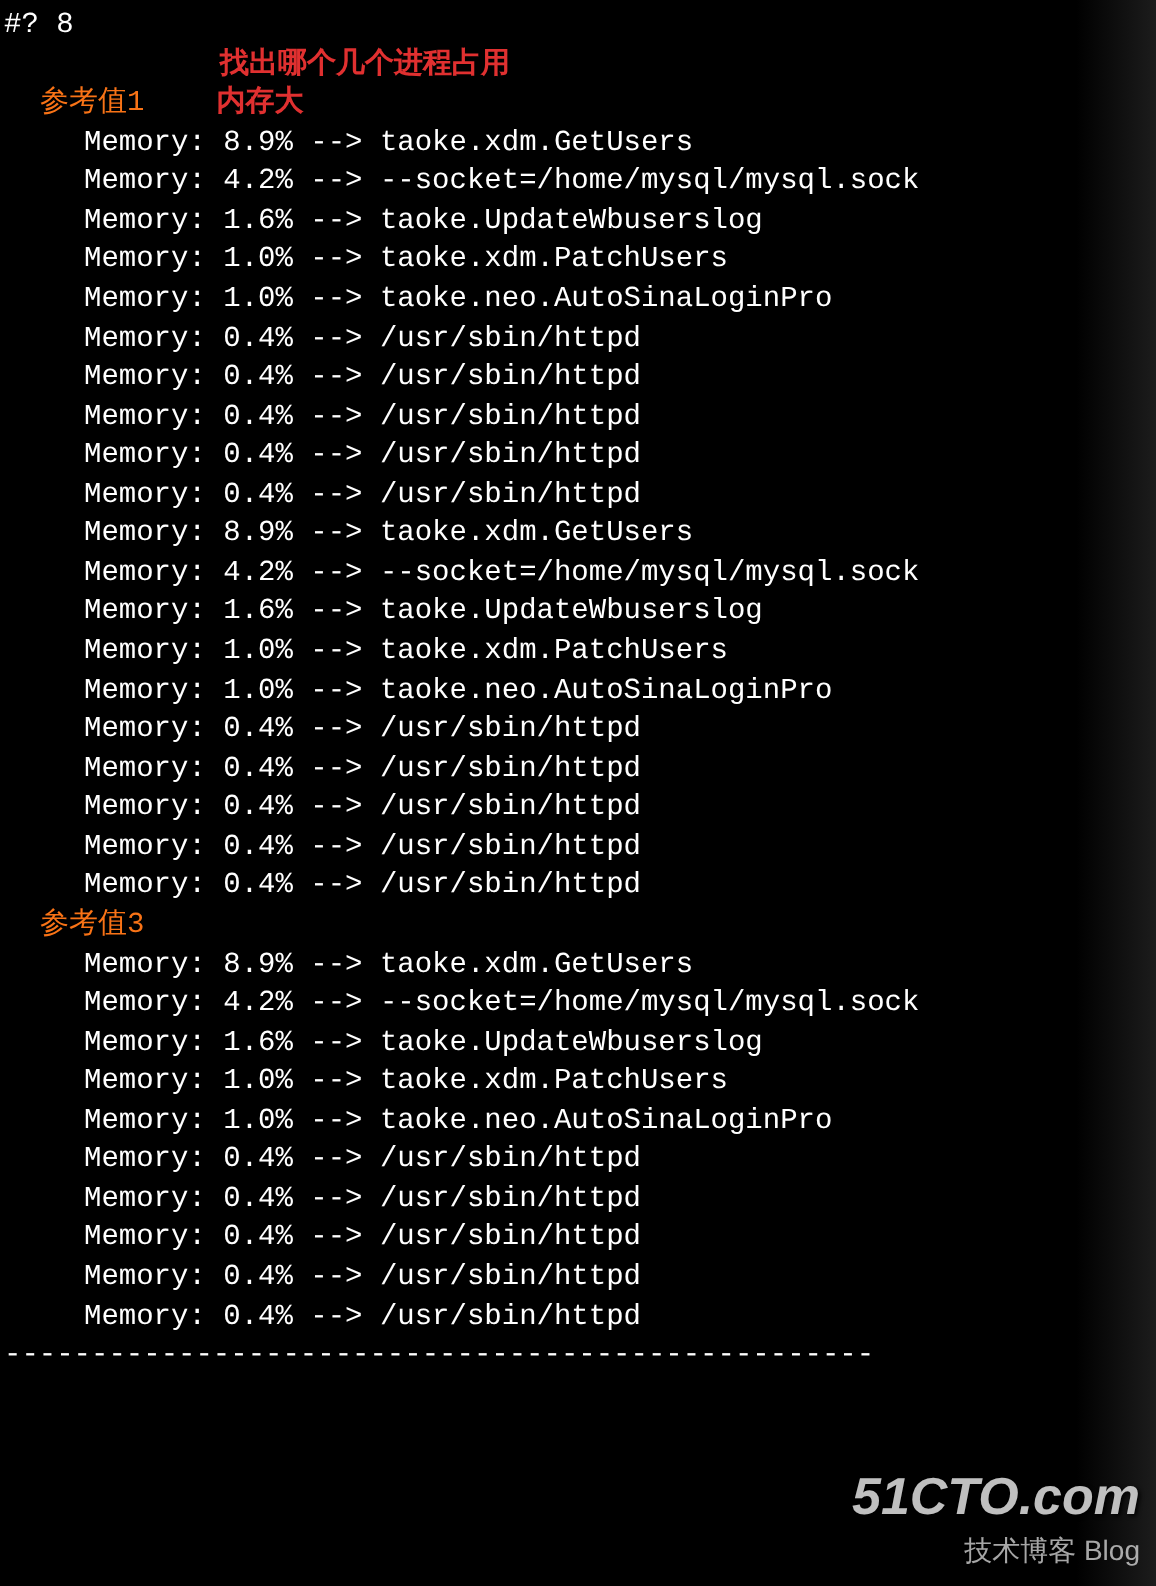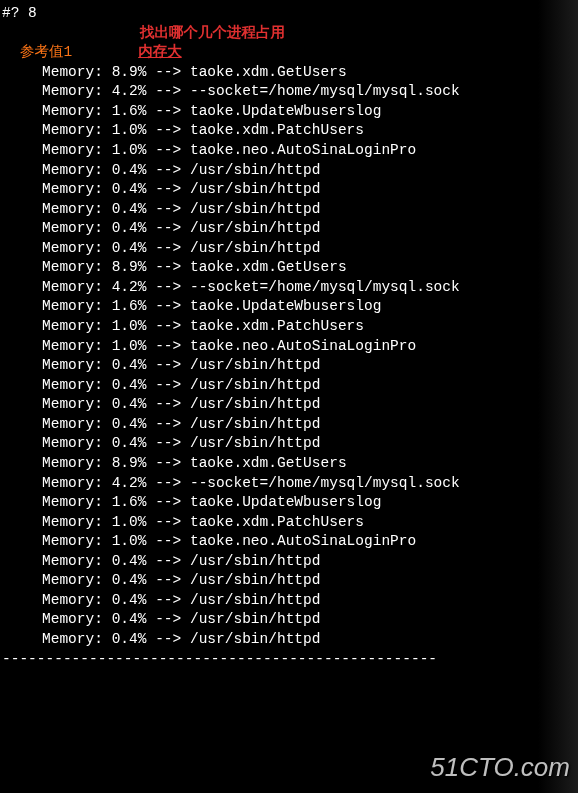--- a/index.html
+++ b/index.html
@@ -9,37 +9,37 @@
       font-family: 'Courier New', monospace;
       font-size: 14.5px;
       line-height: 1.35;
       width: 578px;
       height: 793px;
       overflow: hidden;
       padding: 4px 2px;
       position: relative;
     }
     .prompt-line { color: #fff; }
-    .red-text { color: #e03030; font-weight: bold; margin-left: 30px; }
+    .red-text { color: #e03030; font-weight: bold; }
     .green-text { color: #f97316; }
     .white-text { color: #fff; }
     .indent { padding-left: 18px; }
     .indent-red { padding-left: 108px; }
     .mem-line { white-space: pre; padding-left: 40px; }
     .watermark {
       position: absolute;
       bottom: 8px;
       right: 8px;
       text-align: right;
       color: rgba(255,255,255,0.6);
       font-family: Arial, sans-serif;
     }
     .watermark .brand {
       font-size: 26px;
-      font-weight: normal;
+      font-weight: bold;
       font-style: italic;
       color: rgba(255,255,255,0.75);
       text-shadow: 1px 1px 2px #000;
     }
     .watermark .sub {
       font-size: 14px;
       color: rgba(255,255,255,0.65);
     }
     .side-fade {
       position: absolute;
@@ -57,21 +57,21 @@
 <div>
   <div class="prompt-line">
     <span>#? 8</span>
   </div>
 
   <div class="indent-red">
     <span class="red-text">找出哪个几个进程占用</span>
   </div>
 
   <div>
-    <span class="green-text indent">参考值1</span><span class="red-text" style="padding-left:36px;text-decoration:underline;">内存大</span>
+    <span class="green-text indent">参考值1</span><span class="red-text" style="padding-left:36px;">内存大</span>
   </div>
 
   <div>
     <div class="mem-line"><span>Memory:</span> <span>8.9%</span> <span>--&gt;</span> <span>taoke.xdm.GetUsers</span></div>
     <div class="mem-line"><span>Memory:</span> <span>4.2%</span> <span>--&gt;</span> <span>--socket=/home/mysql/mysql.sock</span></div>
     <div class="mem-line"><span>Memory:</span> <span>1.6%</span> <span>--&gt;</span> <span>taoke.UpdateWbuserslog</span></div>
     <div class="mem-line"><span>Memory:</span> <span>1.0%</span> <span>--&gt;</span> <span>taoke.xdm.PatchUsers</span></div>
     <div class="mem-line"><span>Memory:</span> <span>1.0%</span> <span>--&gt;</span> <span>taoke.neo.AutoSinaLoginPro</span></div>
     <div class="mem-line"><span>Memory:</span> <span>0.4%</span> <span>--&gt;</span> <span>/usr/sbin/httpd</span></div>
     <div class="mem-line"><span>Memory:</span> <span>0.4%</span> <span>--&gt;</span> <span>/usr/sbin/httpd</span></div>
@@ -87,20 +87,21 @@
     <div class="mem-line"><span>Memory:</span> <span>1.6%</span> <span>--&gt;</span> <span>taoke.UpdateWbuserslog</span></div>
     <div class="mem-line"><span>Memory:</span> <span>1.0%</span> <span>--&gt;</span> <span>taoke.xdm.PatchUsers</span></div>
     <div class="mem-line"><span>Memory:</span> <span>1.0%</span> <span>--&gt;</span> <span>taoke.neo.AutoSinaLoginPro</span></div>
     <div class="mem-line"><span>Memory:</span> <span>0.4%</span> <span>--&gt;</span> <span>/usr/sbin/httpd</span></div>
     <div class="mem-line"><span>Memory:</span> <span>0.4%</span> <span>--&gt;</span> <span>/usr/sbin/httpd</span></div>
     <div class="mem-line"><span>Memory:</span> <span>0.4%</span> <span>--&gt;</span> <span>/usr/sbin/httpd</span></div>
     <div class="mem-line"><span>Memory:</span> <span>0.4%</span> <span>--&gt;</span> <span>/usr/sbin/httpd</span></div>
     <div class="mem-line"><span>Memory:</span> <span>0.4%</span> <span>--&gt;</span> <span>/usr/sbin/httpd</span></div>
   </div>
 
+  <div class="green-text indent">参考值3</div>
 
   <div>
     <div class="mem-line"><span>Memory:</span> <span>8.9%</span> <span>--&gt;</span> <span>taoke.xdm.GetUsers</span></div>
     <div class="mem-line"><span>Memory:</span> <span>4.2%</span> <span>--&gt;</span> <span>--socket=/home/mysql/mysql.sock</span></div>
     <div class="mem-line"><span>Memory:</span> <span>1.6%</span> <span>--&gt;</span> <span>taoke.UpdateWbuserslog</span></div>
     <div class="mem-line"><span>Memory:</span> <span>1.0%</span> <span>--&gt;</span> <span>taoke.xdm.PatchUsers</span></div>
     <div class="mem-line"><span>Memory:</span> <span>1.0%</span> <span>--&gt;</span> <span>taoke.neo.AutoSinaLoginPro</span></div>
     <div class="mem-line"><span>Memory:</span> <span>0.4%</span> <span>--&gt;</span> <span>/usr/sbin/httpd</span></div>
     <div class="mem-line"><span>Memory:</span> <span>0.4%</span> <span>--&gt;</span> <span>/usr/sbin/httpd</span></div>
     <div class="mem-line"><span>Memory:</span> <span>0.4%</span> <span>--&gt;</span> <span>/usr/sbin/httpd</span></div>
@@ -108,13 +109,14 @@
     <div class="mem-line"><span>Memory:</span> <span>0.4%</span> <span>--&gt;</span> <span>/usr/sbin/httpd</span></div>
   </div>
 
   <div class="white-text">--------------------------------------------------</div>
 </div>
 
 <div class="side-fade"></div>
 
 <div class="watermark">
   <div class="brand">51CTO.com</div>
+  <div class="sub">技术博客  Blog</div>
 </div>
 
 </body></html>

